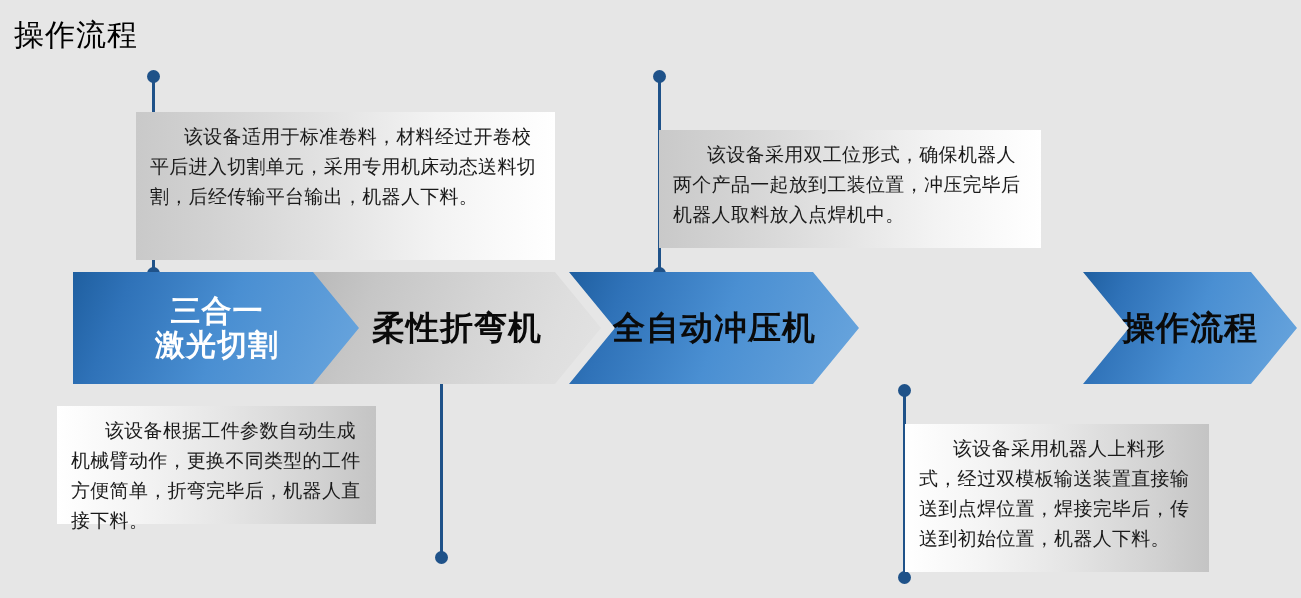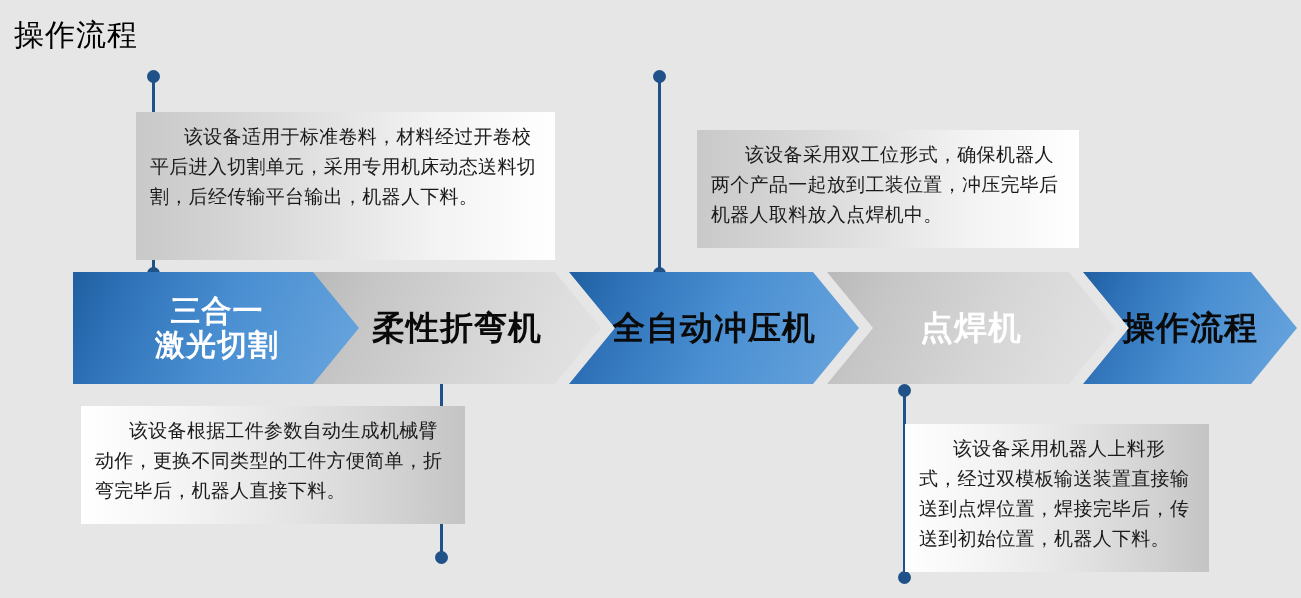--- a/index.html
+++ b/index.html
@@ -139,25 +139,25 @@
   <div class="dot" style="left:435px; top:551px;"></div>
 
   <div class="connector" style="left:903px; top:390px; height:188px;"></div>
   <div class="dot" style="left:898px; top:384px;"></div>
   <div class="dot" style="left:898px; top:571px;"></div>
 
   <div class="callout grad-l2r" style="left:136px; top:112px; width:419px; height:148px;">
     <span>该设备适用于标准卷料，材料经过开卷校平后进入切割单元，采用专用机床动态送料切割，后经传输平台输出，机器人下料。</span>
   </div>
 
-  <div class="callout grad-l2r" style="left:697px; top:130px; width:382px; height:118px;">
+  <div class="callout grad-l2r" style="left:659px; top:130px; width:382px; height:118px;">
     <span>该设备采用双工位形式，确保机器人两个产品一起放到工装位置，冲压完毕后机器人取料放入点焊机中。</span>
   </div>
 
-  <div class="callout grad-r2l" style="left:57px; top:406px; width:384px; height:118px;margin-left:24px;">
+  <div class="callout grad-r2l" style="left:57px; top:406px; width:319px; height:118px;">
     <span>该设备根据工件参数自动生成机械臂动作，更换不同类型的工件方便简单，折弯完毕后，机器人直接下料。</span>
   </div>
 
   <div class="callout grad-r2l" style="left:905px; top:424px; width:304px; height:148px;">
     <span>该设备采用机器人上料形式，经过双模板输送装置直接输送到点焊位置，焊接完毕后，传送到初始位置，机器人下料。</span>
   </div>
 
   <div class="chevron-band">
 
     <div class="chev shape-first fill-blue" style="left:0px; width:288px;">
@@ -166,23 +166,20 @@
     </div>
 
     <div class="chev shape-mid fill-blue" style="left:512px; width:290px;">
       <span class="clabel txt-black">全自动冲压机</span>
     </div>
 
     <div class="chev shape-mid fill-gray" style="left:256px; width:288px;">
       <span class="clabel txt-black">柔性折弯机</span>
     </div>
 
-    <div class="chev shape-mid fill-gray" style="left:770px; width:288px;">
-      <span class="clabel txt-white">点焊机</span>
-    </div>
 
     <div class="chev shape-mid fill-blue" style="left:1026px; width:214px;">
       <span class="clabel txt-black">操作流程</span>
     </div>
 
   </div>
 
 </div>
 
 </body></html>

